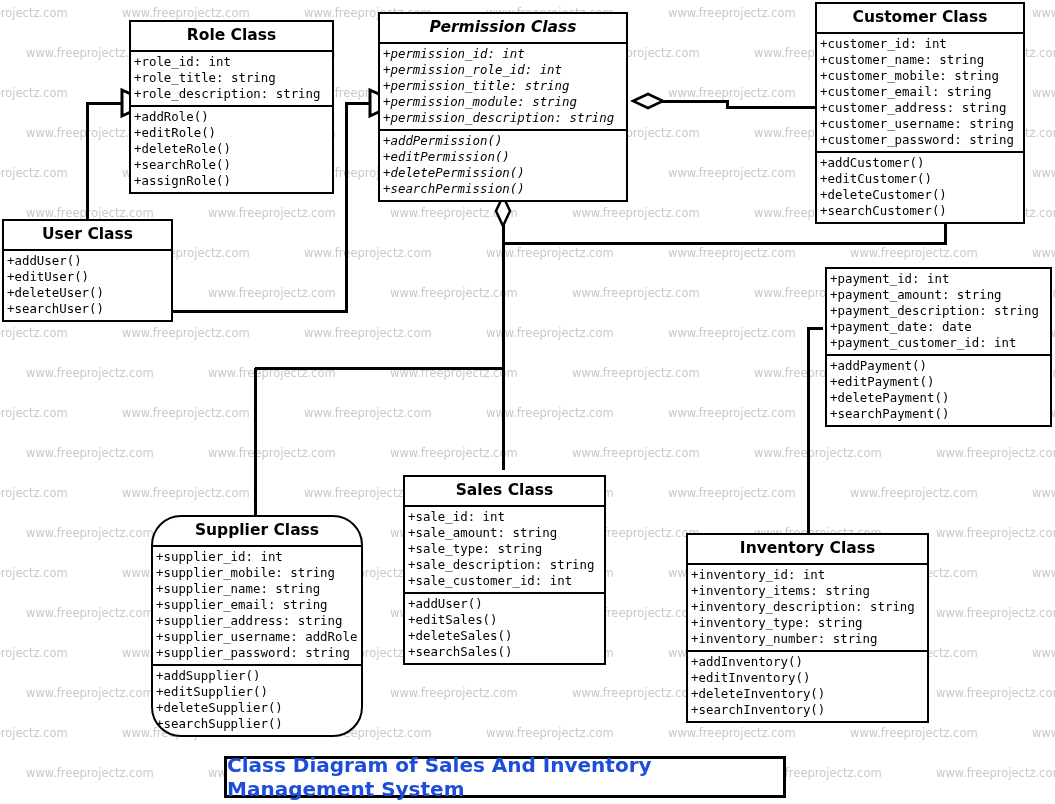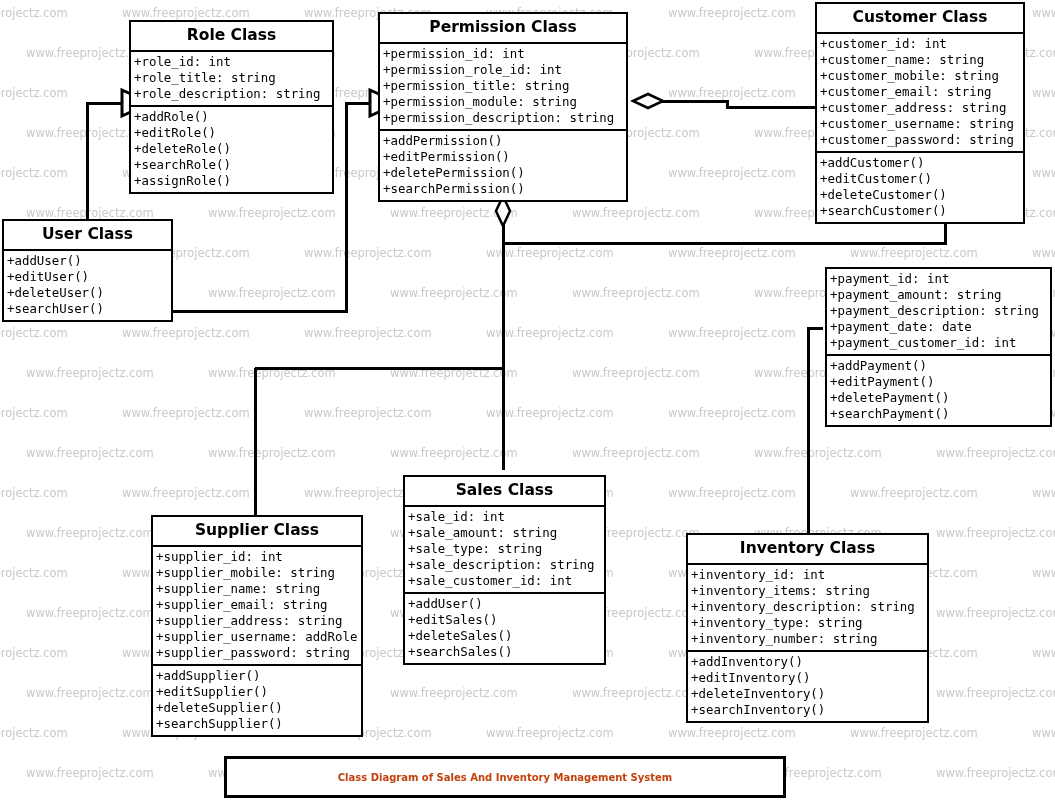--- a/index.html
+++ b/index.html
@@ -24,21 +24,21 @@
   .k-sec{padding:2px 0 3px;}
   .k-sec.attrs{border-bottom:2px solid #000;}
   .k-row{font-family:"DejaVu Sans Mono",monospace;font-size:12.4px;
          line-height:16px;padding:0 3px;white-space:nowrap;color:#000;}
 
   
   #diagram-title{position:absolute;left:224px;top:756px;width:562px;height:42px;
                  border:3px solid #000;background:#fff;z-index:3;
                  display:flex;align-items:center;justify-content:center;
                  box-sizing:border-box;}
-  #diagram-title span{font-weight:bold;font-size:10px;color:#c2410c;
+  #diagram-title span{font-weight:bold;font-size:20px;color:#1d4ed8;
                       font-family:"DejaVu Sans",sans-serif;}
 </style>
 </head>
 <body>
 
 <div id="watermarks">
     <span class="wm" style="left: -60px; top: 6px;">www.freeprojectz.com</span>
     <span class="wm" style="left: 122px; top: 6px;">www.freeprojectz.com</span>
     <span class="wm" style="left: 304px; top: 6px;">www.freeprojectz.com</span>
     <span class="wm" style="left: 486px; top: 6px;">www.freeprojectz.com</span>
@@ -211,21 +211,21 @@
     </div>
   <div class="k-sec methods">
       <div class="k-row">+addRole()</div>
       <div class="k-row">+editRole()</div>
       <div class="k-row">+deleteRole()</div>
       <div class="k-row">+searchRole()</div>
       <div class="k-row">+assignRole()</div>
     </div>
 </div>
 
-<div class="klass" id="box-permission" style="left:378px;top:12px;width:250px;">
+<div class="klass" id="box-permission" style="left:378px;top:12px;width:250px;font-style:italic;">
   <div class="k-title">Permission Class</div>
   <div class="k-sec attrs">
       <div class="k-row">+permission_id: int</div>
       <div class="k-row">+permission_role_id: int</div>
       <div class="k-row">+permission_title: string</div>
       <div class="k-row">+permission_module: string</div>
       <div class="k-row">+permission_description: string</div>
     </div>
   <div class="k-sec methods">
       <div class="k-row">+addPermission()</div>
@@ -273,21 +273,21 @@
       <div class="k-row">+payment_customer_id: int</div>
     </div>
   <div class="k-sec methods">
       <div class="k-row">+addPayment()</div>
       <div class="k-row">+editPayment()</div>
       <div class="k-row">+deletePayment()</div>
       <div class="k-row">+searchPayment()</div>
     </div>
 </div>
 
-<div class="klass" id="box-supplier" style="left:151px;top:515px;width:212px;">
+<div class="klass" id="box-supplier" style="left:151px;top:515px;width:212px;border-radius:30px;">
   <div class="k-title">Supplier Class</div>
   <div class="k-sec attrs">
       <div class="k-row">+supplier_id: int</div>
       <div class="k-row">+supplier_mobile: string</div>
       <div class="k-row">+supplier_name: string</div>
       <div class="k-row">+supplier_email: string</div>
       <div class="k-row">+supplier_address: string</div>
       <div class="k-row">+supplier_username: addRole</div>
       <div class="k-row">+supplier_password: string</div>
     </div>

